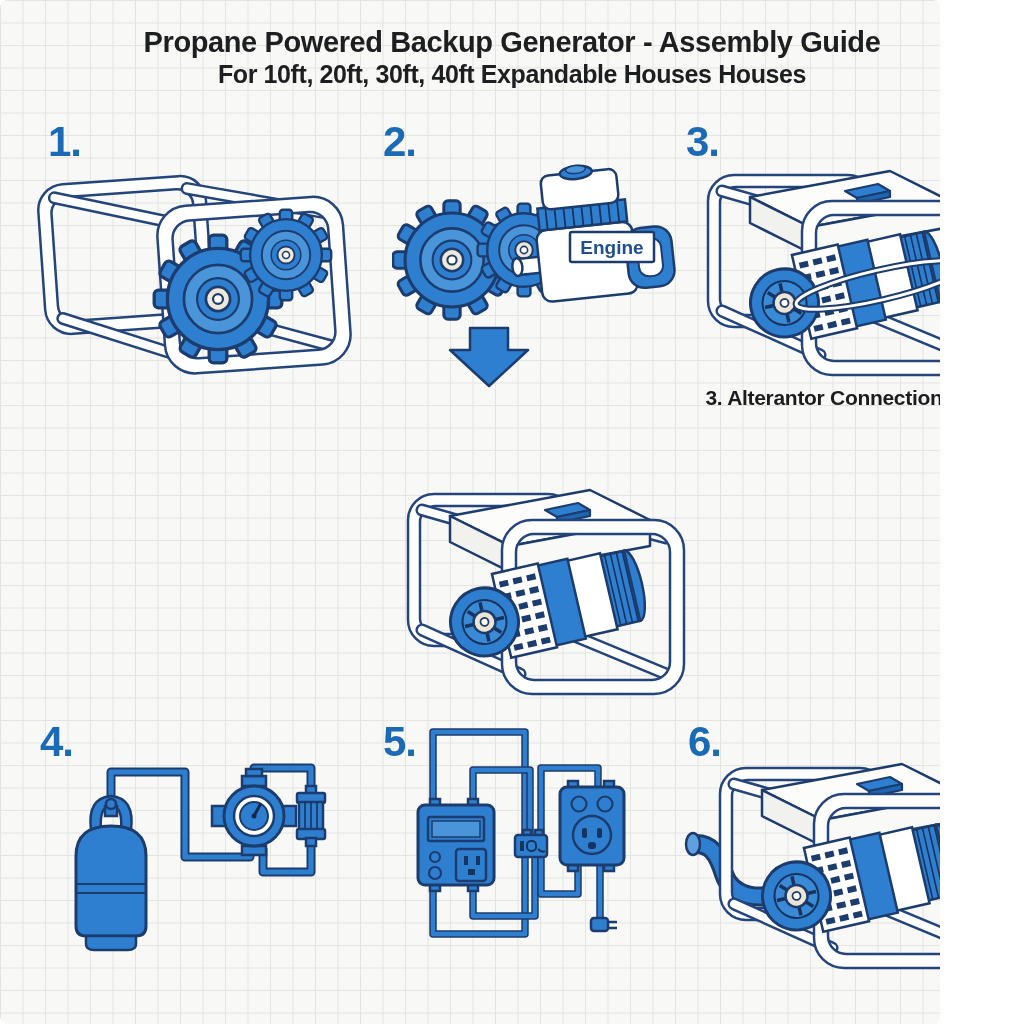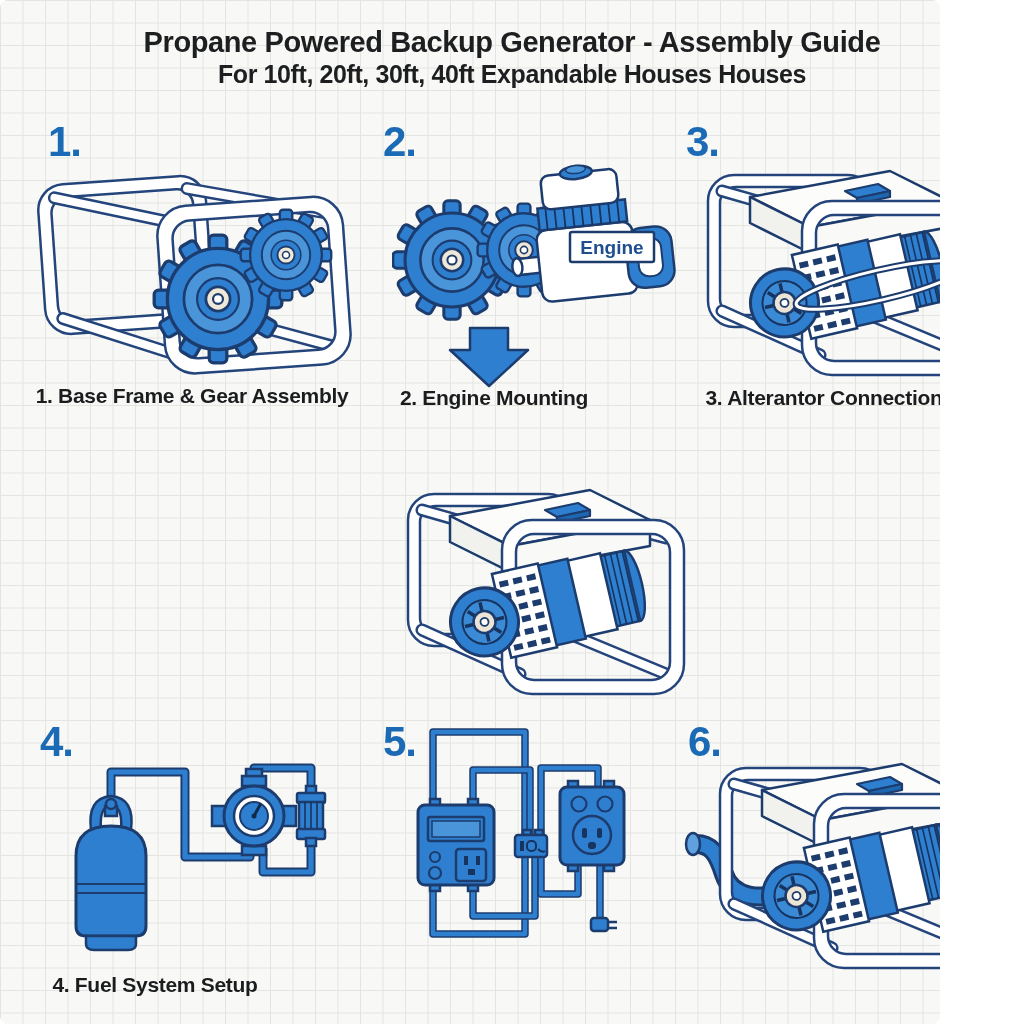--- a/index.html
+++ b/index.html
@@ -117,21 +117,20 @@
   <svg class="illus" style="left:28px;top:133px" width="340" height="258" viewBox="0 0 340 258">
     <g transform="rotate(-4 170 140)">
       <path class="ring" d="M41,42 h116 a26,26 0 0 1 26,26 v98 a26,26 0 0 1 -26,26 h-116 a26,26 0 0 1 -26,-26 v-98 a26,26 0 0 1 26,-26 z M44,55 h110 a16,16 0 0 1 16,16 v92 a16,16 0 0 1 -16,16 h-110 a16,16 0 0 1 -16,-16 v-92 a16,16 0 0 1 16,-16 z"></path>
       <path class="tube-o" d="M32,55 L148,88 M165,55 L298,88 M32,176 L148,222 M165,176 L298,222"></path>
       <path class="tube-i" d="M32,55 L148,88 M165,55 L298,88 M32,176 L148,222 M165,176 L298,222"></path>
       <path class="ring" d="M162,72 h126 a30,30 0 0 1 30,30 v108 a30,30 0 0 1 -30,30 h-126 a30,30 0 0 1 -30,-30 v-108 a30,30 0 0 1 30,-30 z M165,87 h120 a18,18 0 0 1 18,18 v102 a18,18 0 0 1 -18,18 h-120 a18,18 0 0 1 -18,-18 v-102 a18,18 0 0 1 18,-18 z"></path>
     </g>
     <use href="#gear" transform="translate(190,166) scale(1.1)"></use>
     <use href="#gear" transform="translate(258,122) scale(0.78)"></use>
   </svg>
-  <div class="caption" style="left:192px;top:384px">1. Base Frame &amp; Gear Assembly</div>
 
   <svg class="illus" style="left:392px;top:138px" width="292" height="252" viewBox="0 0 292 252">
     <use href="#gear" transform="translate(60,122) scale(1.02)"></use>
     <use href="#gear" transform="translate(132,112) scale(0.8)"></use>
     <g transform="translate(193,122) rotate(-6)">
       <rect x="-68" y="-8" width="26" height="16" class="wht"></rect>
       <ellipse cx="-68" cy="0" rx="5" ry="9" class="wht"></ellipse>
       <rect x="-46" y="-34" width="96" height="72" rx="10" class="wht"></rect>
       <rect x="-42" y="-56" width="88" height="22" class="blu"></rect>
       <path d="M-34,-56 V-34 M-25,-56 V-34 M-16,-56 V-34 M-7,-56 V-34 M2,-56 V-34 M11,-56 V-34 M20,-56 V-34 M29,-56 V-34 M38,-56 V-34" stroke="#16345f" stroke-width="1.8" fill="none"></path>
@@ -140,21 +139,20 @@
       <ellipse cx="0" cy="-91" rx="10" ry="4" fill="#4a95da" stroke="#1d3c6e" stroke-width="1.5"></ellipse>
       <rect x="42" y="-26" width="46" height="60" rx="16" class="blu"></rect>
       <rect x="53" y="-15" width="24" height="38" rx="10" fill="#ffffff" stroke="#1d3c6e" stroke-width="2"></rect>
     </g>
     <g>
       <rect x="178" y="94" width="84" height="30" rx="2" fill="#ffffff" stroke="#1d3c6e" stroke-width="2.5"></rect>
       <text x="220" y="116" text-anchor="middle" class="callout-text">Engine</text>
     </g>
     <path d="M78,190 h38 v22 h20 l-39,36 -39,-36 h20 z" fill="#2e7fd0" stroke="#1d3c6e" stroke-width="2.5" stroke-linejoin="round"></path>
   </svg>
-  <div class="caption" style="left:494px;top:386px">2. Engine Mounting</div>
 
   <svg class="illus" style="left:690px;top:133px" width="308" height="258" viewBox="0 0 308 258">
     <use href="#gen"></use>
     <g>
       <ellipse cx="190" cy="152" rx="86" ry="15" transform="rotate(-13 190 152)" fill="none" stroke="#1d3c6e" stroke-width="7"></ellipse>
       <ellipse cx="190" cy="152" rx="86" ry="15" transform="rotate(-13 190 152)" fill="none" stroke="#ffffff" stroke-width="3"></ellipse>
       <circle cx="265" cy="136" r="13" fill="#2e7fd0" stroke="#1d3c6e" stroke-width="3"></circle>
       <circle cx="265" cy="136" r="5" fill="#ece4d4" stroke="#1d3c6e" stroke-width="2"></circle>
     </g>
   </svg>
@@ -193,21 +191,20 @@
     </g>
     <g transform="translate(266,58)">
       <rect x="-5" y="-28" width="10" height="8" class="blu"></rect>
       <rect x="-14" y="-21" width="28" height="10" rx="2" class="blu"></rect>
       <rect x="-12" y="-12" width="24" height="28" class="blu"></rect>
       <path d="M-6,-12 V16 M0,-12 V16 M6,-12 V16" stroke="#16345f" stroke-width="1.6" fill="none"></path>
       <rect x="-14" y="15" width="28" height="10" rx="2" class="blu"></rect>
       <rect x="-5" y="24" width="10" height="8" class="blu"></rect>
     </g>
   </svg>
-  <div class="caption" style="left:155px;top:973px">4. Fuel System Setup</div>
 
   <svg class="illus" style="left:378px;top:722px" width="295" height="240" viewBox="0 0 295 240">
     <g>
       <path class="wire-o" d="M55,85 V10 H147 V115"></path>
         <path class="wire-i" d="M55,85 V10 H147 V115"></path>
       <path class="wire-o" d="M95,85 V48 H152 V115"></path>
         <path class="wire-i" d="M95,85 V48 H152 V115"></path>
       <path class="wire-o" d="M163,115 V46 H220 V68"></path>
         <path class="wire-i" d="M163,115 V46 H220 V68"></path>
       <path class="wire-o" d="M55,162 V212 H147 V132"></path>

